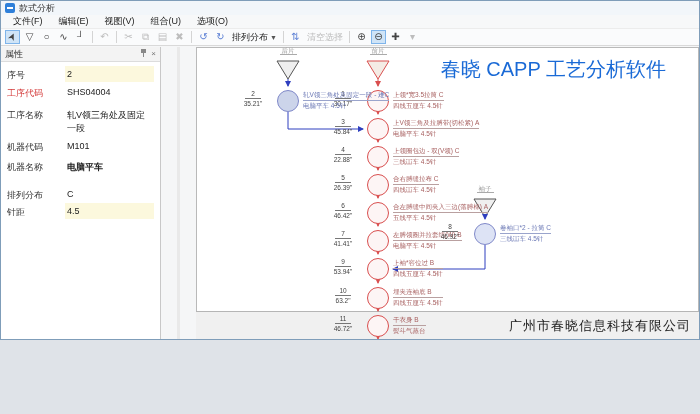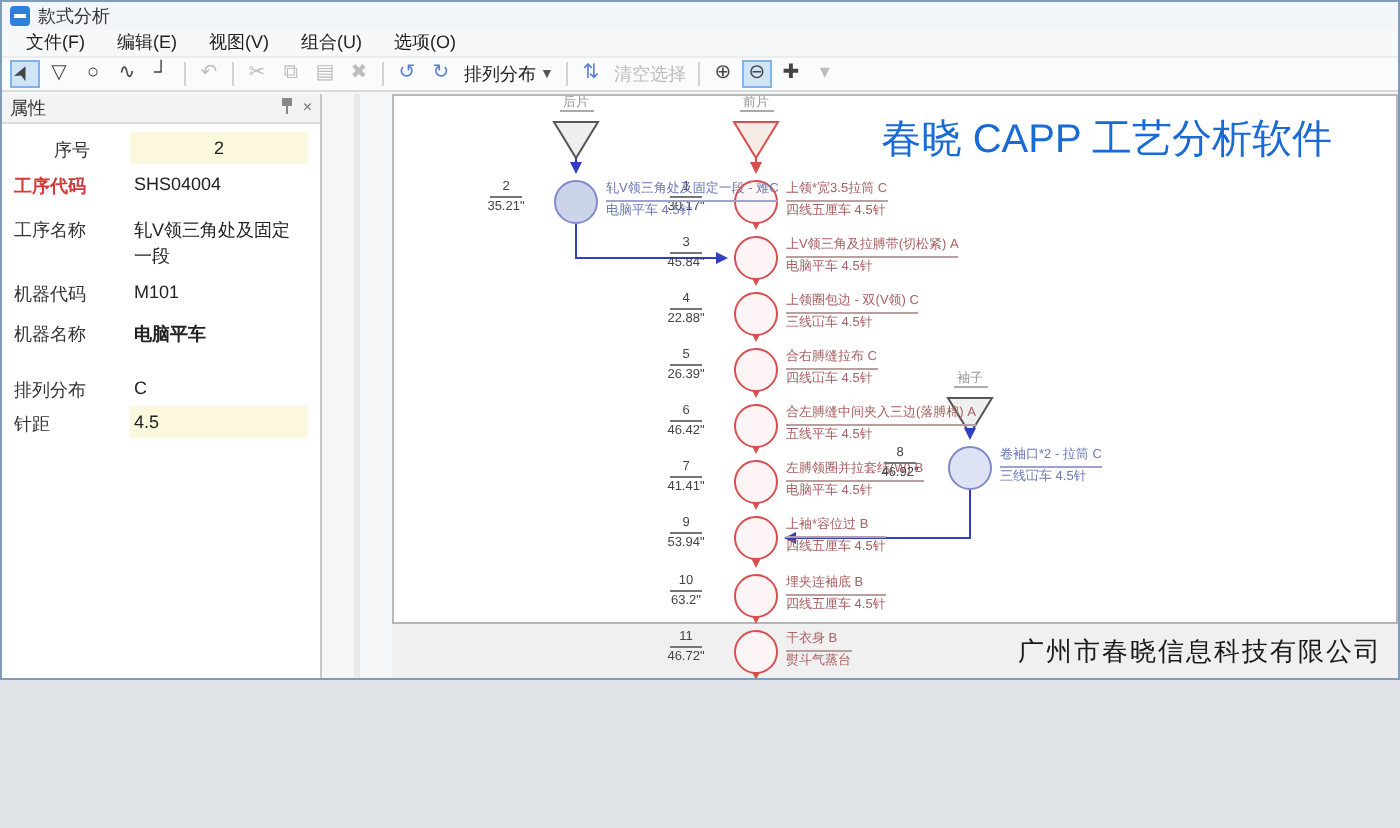--- a/index.html
+++ b/index.html
@@ -26,21 +26,21 @@
   .tb-rot{display:inline-block;transform:rotate(-65deg);}
   
   .main{position:absolute;top:46px;left:0;right:0;bottom:0;display:flex;gap:16px;}
   .side-panel{width:160px;background:#fff;border-right:1px solid #c8c8c8;display:flex;flex-direction:column;}
   .panel-header{height:15px;background:#f3f3f3;border-bottom:1px solid #dcdcdc;display:flex;align-items:center;padding:0 4px;}
   .panel-title{font-size:9px;color:#333;flex:1;}
   .panel-hicon{font-size:8px;color:#777;margin-left:4px;line-height:1;}
   .prop-rows{padding-top:4px;}
   .prop-row{display:flex;align-items:flex-start;padding:0 6px;}
   .prop-label{width:58px;font-size:9px;color:#333;padding-top:3px;flex:0 0 auto;}
-  .prop-label.red{color:#d43a3a;font-weight:bold;}
+  .prop-label.red{color:#d43a3a;}
   .prop-value{flex:1;font-size:9px;color:#222;padding:3px 2px;min-height:14px;}
   .prop-value.hl{background:#fcf8dd;}
   .prop-value.bold{font-weight:bold;}
   .splitter{width:3px;background:#e9e9e9;}
   .right-col{flex:1;display:flex;flex-direction:column;}
   .canvas-pane{position:relative;flex:1;background:#fff;border:1px solid #b9b9b9;border-bottom:none;overflow:hidden;}
   .statusbar{height:28px;background:#f0f0f0;border-top:1px solid #b5b5b5;display:flex;align-items:center;justify-content:flex-end;padding-right:8px;}
   .company{font-size:13px;color:#1a1a1a;letter-spacing:1px;}
   .watermark{position:absolute;right:32px;top:8px;font-size:20px;color:#1a6ad6;white-space:nowrap;}
   
@@ -142,21 +142,21 @@
         <span class="panel-title">属性</span>
         <span class="panel-hicon">
           <svg width="7" height="8" viewBox="0 0 7 8">
               <rect x="1" y="0" width="5" height="4" fill="#888"></rect>
               <rect x="3" y="4" width="1" height="4" fill="#888"></rect>
             </svg>
         </span>
         <span class="panel-hicon">×</span>
       </div>
       <div class="prop-rows">
-          <div class="prop-row" style="min-height: 18px; text-align: center;">
+          <div class="prop-row" style="min-height: 18px;">
             <div class="prop-label">序号</div>
             <div class="prop-value hl">2</div>
           </div>
           <div class="prop-row" style="min-height: 22px;">
             <div class="prop-label red">工序代码</div>
             <div class="prop-value">SHS04004</div>
           </div>
           <div class="prop-row" style="min-height: 28px;">
             <div class="prop-label">工序名称</div>
             <div class="prop-value">轧V领三角处及固定一段</div>

